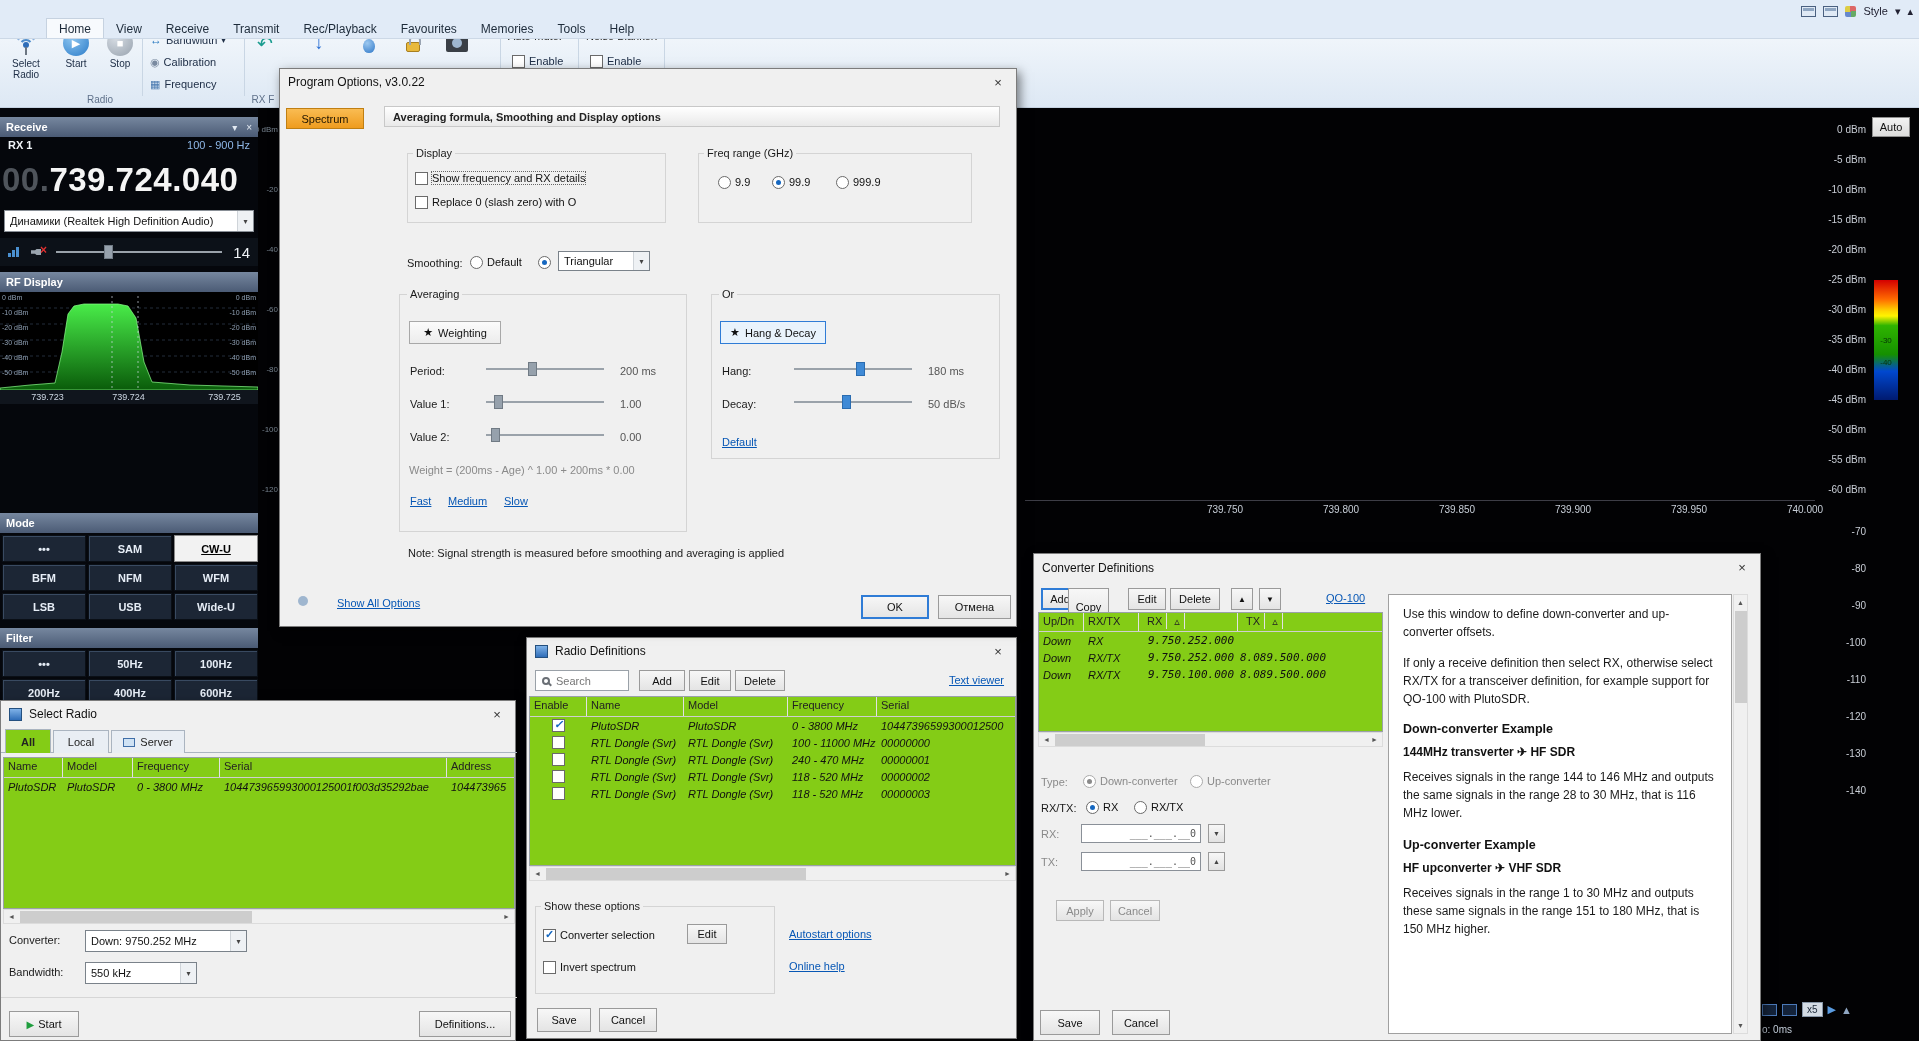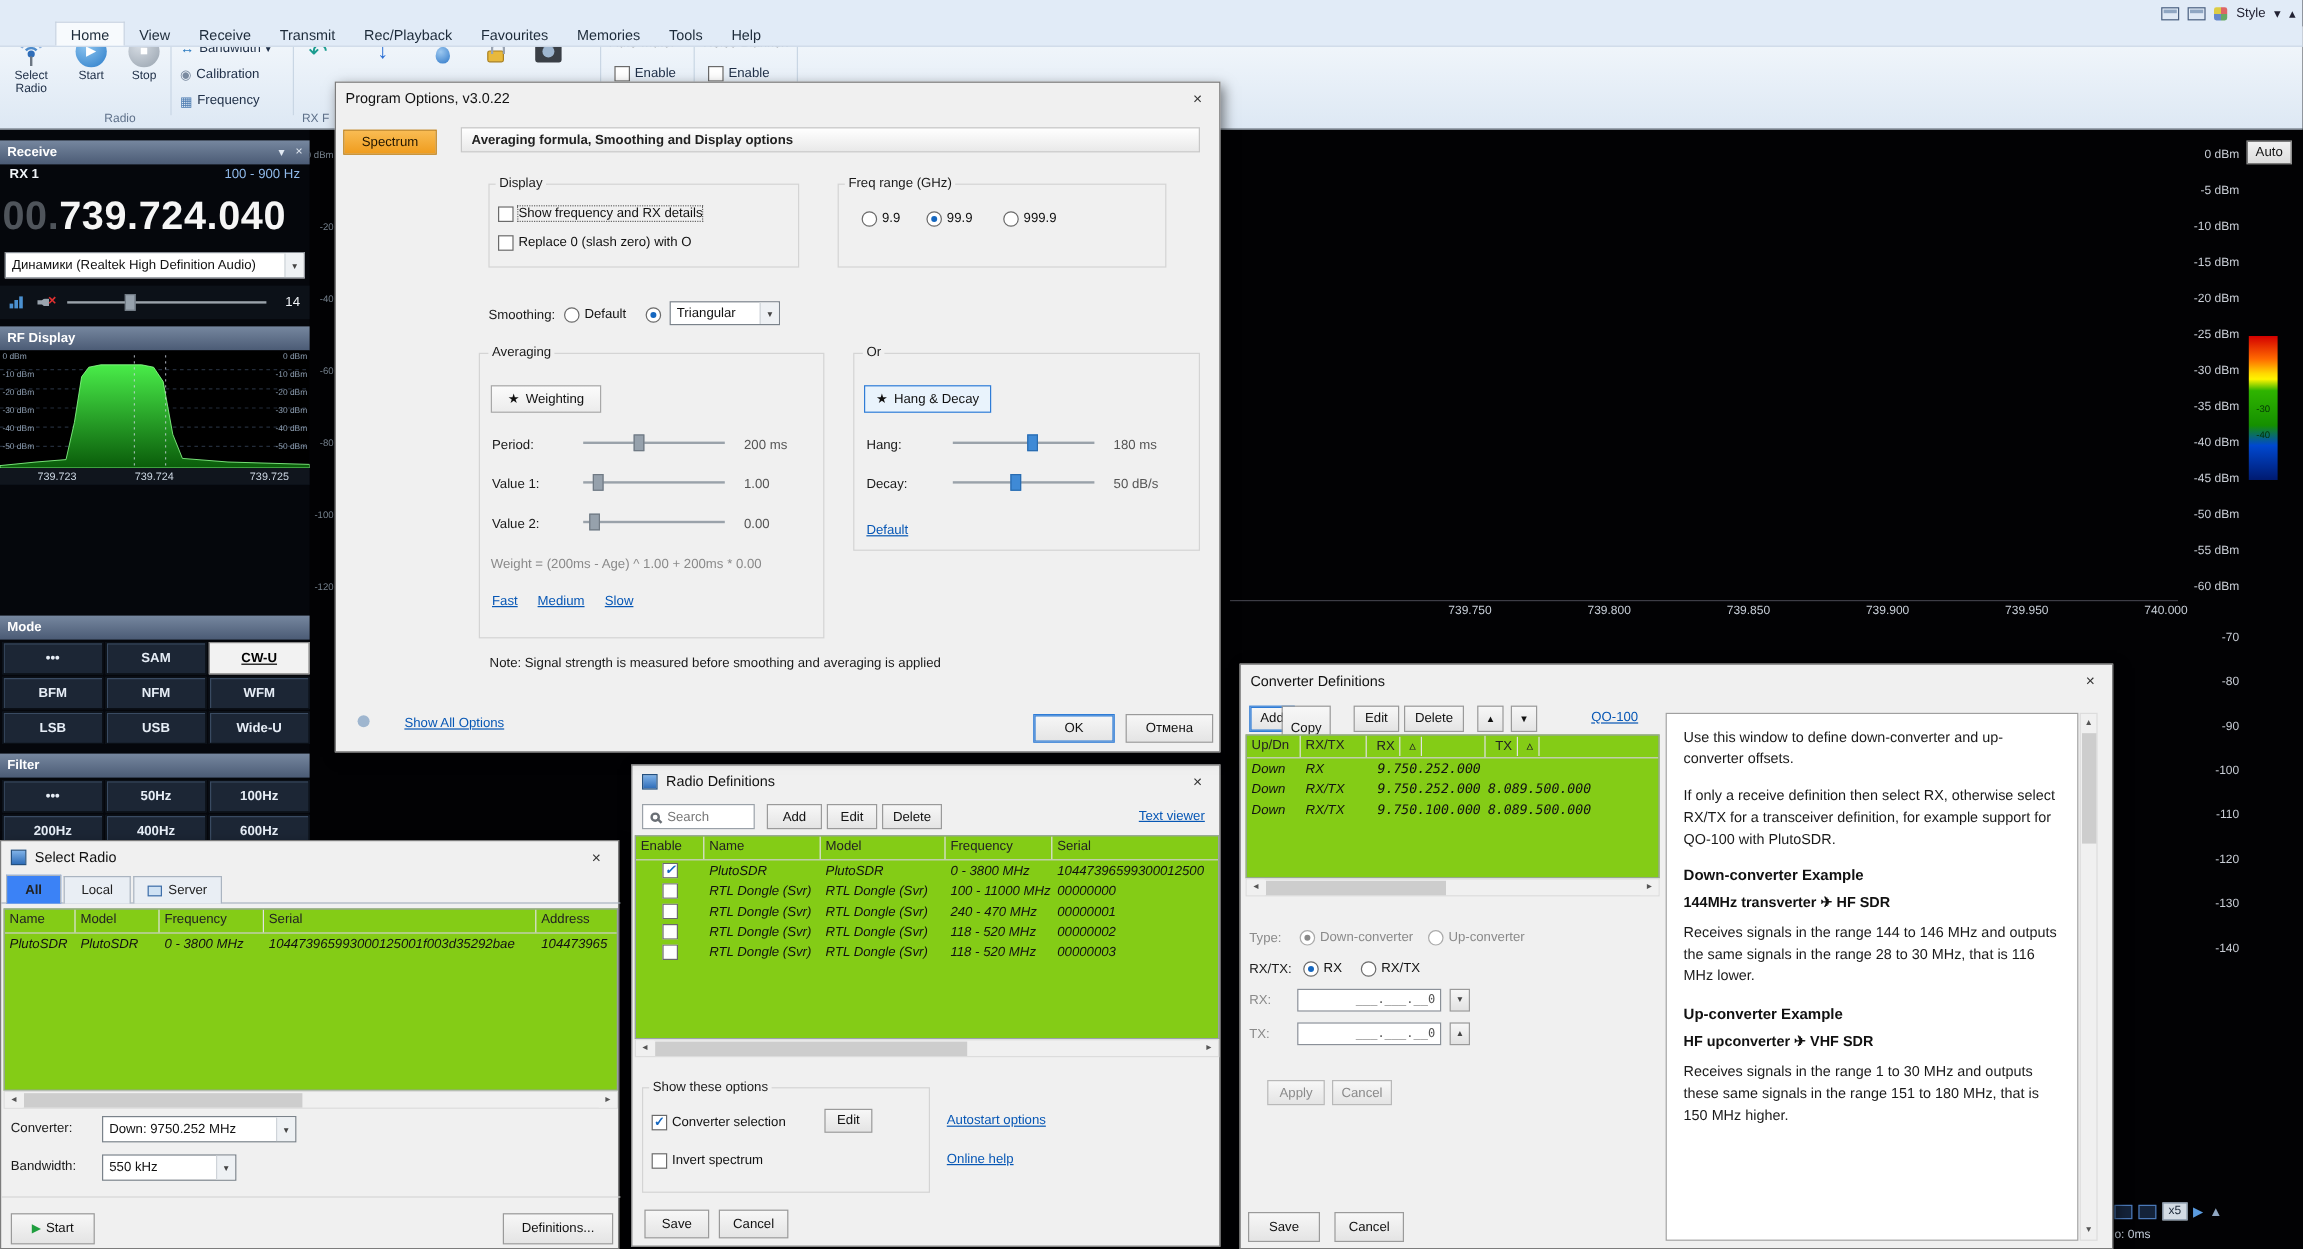--- a/index.html
+++ b/index.html
@@ -104,21 +104,21 @@
 .trow{display:flex;height:17px;align-items:center;}
 .trow span{flex:none;padding:0 4px;font-size:11px;color:#111;overflow:hidden;white-space:nowrap;font-style:italic;}
 .mono{font-family:"DejaVu Sans Mono",monospace;font-size:10px;}
 .hsb{position:absolute;height:15px;background:#f0f0f0;border:1px solid #dcdcdc;}
 .hsb .sarr{position:absolute;top:0;bottom:0;width:15px;display:flex;align-items:center;justify-content:center;font-size:7px;color:#555;background:#f0f0f0;}
 .hsb .thumb{position:absolute;top:1px;height:12px;background:#cdcdcd;}
 .vsb{position:absolute;width:15px;background:#f0f0f0;border:1px solid #dcdcdc;}
 .vsb .sarr{position:absolute;left:0;right:0;height:15px;display:flex;align-items:center;justify-content:center;font-size:7px;color:#555;}
 .vsb .thumb{position:absolute;left:1px;width:12px;background:#cdcdcd;}
 .tab2{position:absolute;top:0;height:23px;display:flex;align-items:center;justify-content:center;gap:5px;font-size:11px;background:#e9eef4;border:1px solid #aab4c0;border-bottom:none;color:#222;}
-.tab2.sel{background:#3b82f6;height:24px;}
+.tab2.sel{background:#84cc16;height:24px;}
 .srvico{width:12px;height:9px;border:1px solid #3f6ea8;background:#cfe2f4;}
 .mag{width:8px;height:8px;border:2px solid #6a6f75;border-radius:50%;position:relative;flex:none;}
 .mag::after{content:"";position:absolute;width:5px;height:2px;background:#6a6f75;right:-4px;bottom:-2px;transform:rotate(45deg);}
 .maskin{position:absolute;background:#fff;border:1px solid #8a9098;display:flex;align-items:center;justify-content:flex-end;padding:0 4px;font-size:10px;color:#555;font-family:"DejaVu Sans Mono",monospace;}
 .spinb{position:absolute;width:17px;background:linear-gradient(#f7f7f7,#e2e2e2);border:1px solid #9a9a9a;display:flex;align-items:center;justify-content:center;font-size:7px;color:#444;}
 .helpp{margin:0 0 13px 0;font-size:12px;line-height:1.5;color:#1a1a1a;}
 .helph{margin:4px 0 9px 0;font-size:12.5px;font-weight:bold;color:#111;}
 </style>
 </head>
 <body>
@@ -294,21 +294,21 @@
           <i style="height:10px"></i>
         </span>
       <span class="mutespk">
           <i></i>
           <b>×</b>
         </span>
       <span class="sld" style="left:56px;top:6px;width:166px">
           <i></i>
           <b class="gy" style="left:48px"></b>
         </span>
-      <span style="margin-left:auto;margin-right:8px;color:#eef2f6;font-size:11px">14</span>
+      <span style="margin-left:auto;margin-right:8px;color:#eef2f6;font-size:15px">14</span>
     </div>
     <div class="phdr" style="top:164px">
       <span>RF Display</span>
     </div>
     <div class="rfmini">
       <svg width="258" height="98" viewBox="0 0 258 98">
         <defs>
           <linearGradient id="gg" x1="0" y1="0" x2="0" y2="1">
             <stop offset="0" stop-color="#49ec49"></stop>
               <stop offset="1" stop-color="#0a5c0a"></stop>

